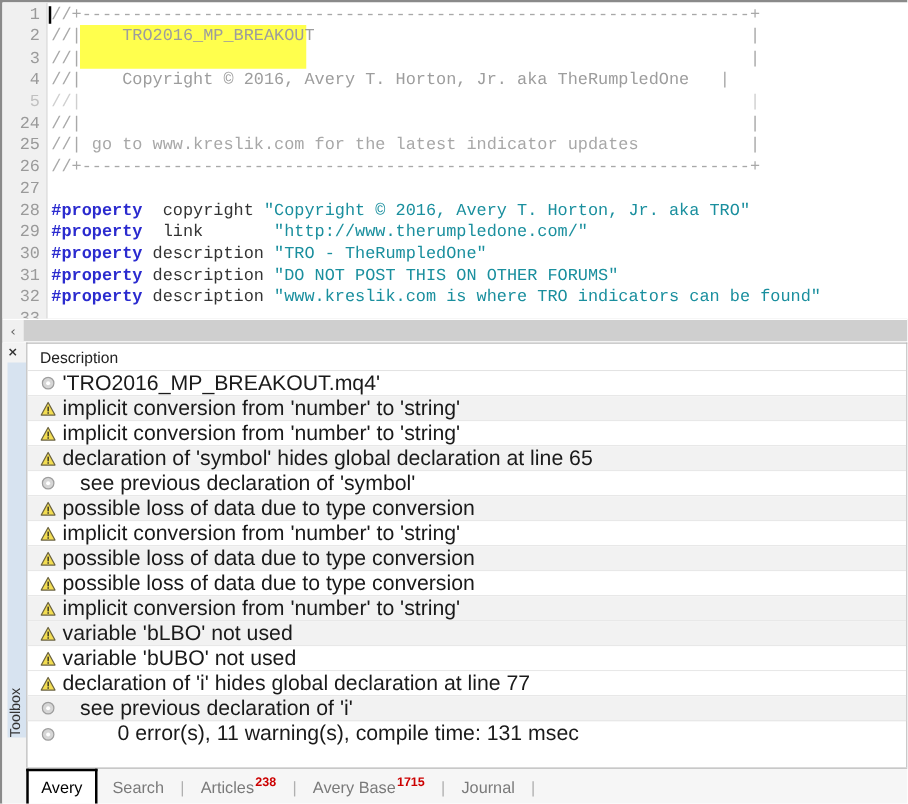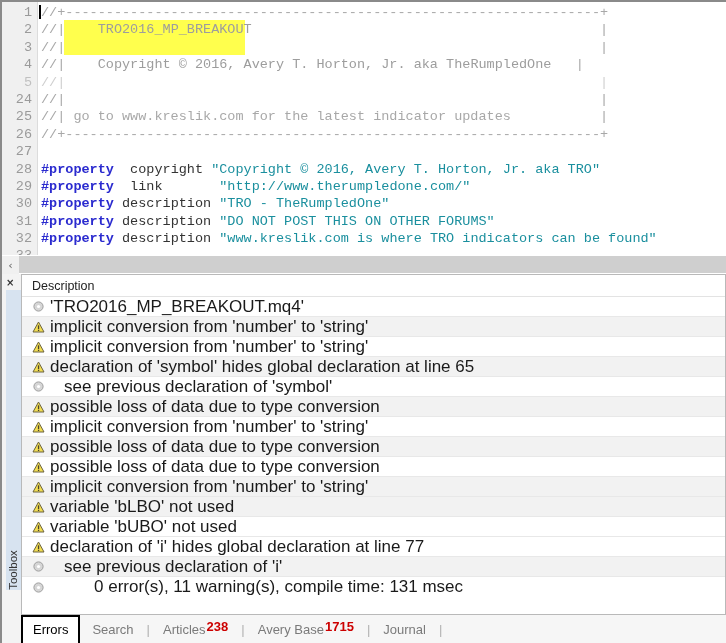--- a/index.html
+++ b/index.html
@@ -249,21 +249,21 @@
     padding: 0 10px;
   }
   .tab-sep {
     color: #b0b0b0;
     font-size: 13px;
     line-height: 26px;
     padding: 0 1px;
   }
   .tab-count {
     color: #cc0000;
-    font-size: 13px;
+    font-size: 10px;
     font-weight: bold;
     align-self: flex-end;
     padding-bottom: 3px;
     margin-left: 1px;
   }
 </style>
 </head>
 <body>
 
 <div id="app">
@@ -435,21 +435,21 @@
                 <circle cx="5.5" cy="5.5" r="1.6" fill="#ffffff"></circle>
               </svg>
             </span>
             <span class="row-label">0 error(s), 11 warning(s), compile time: 131 msec</span>
           </div>
         </div>
     </div>
 
     <div id="tabbar">
         <div class="tab active">
-          <span>Errors</span>
+          <span>Avery</span>
         </div>
         <div class="tab">
           <span>Search</span>
         </div>
         <span class="tab-sep">|</span>
         <div class="tab">
           <span>Articles</span>
           <span class="tab-count">238</span>
         </div>
         <span class="tab-sep">|</span>

